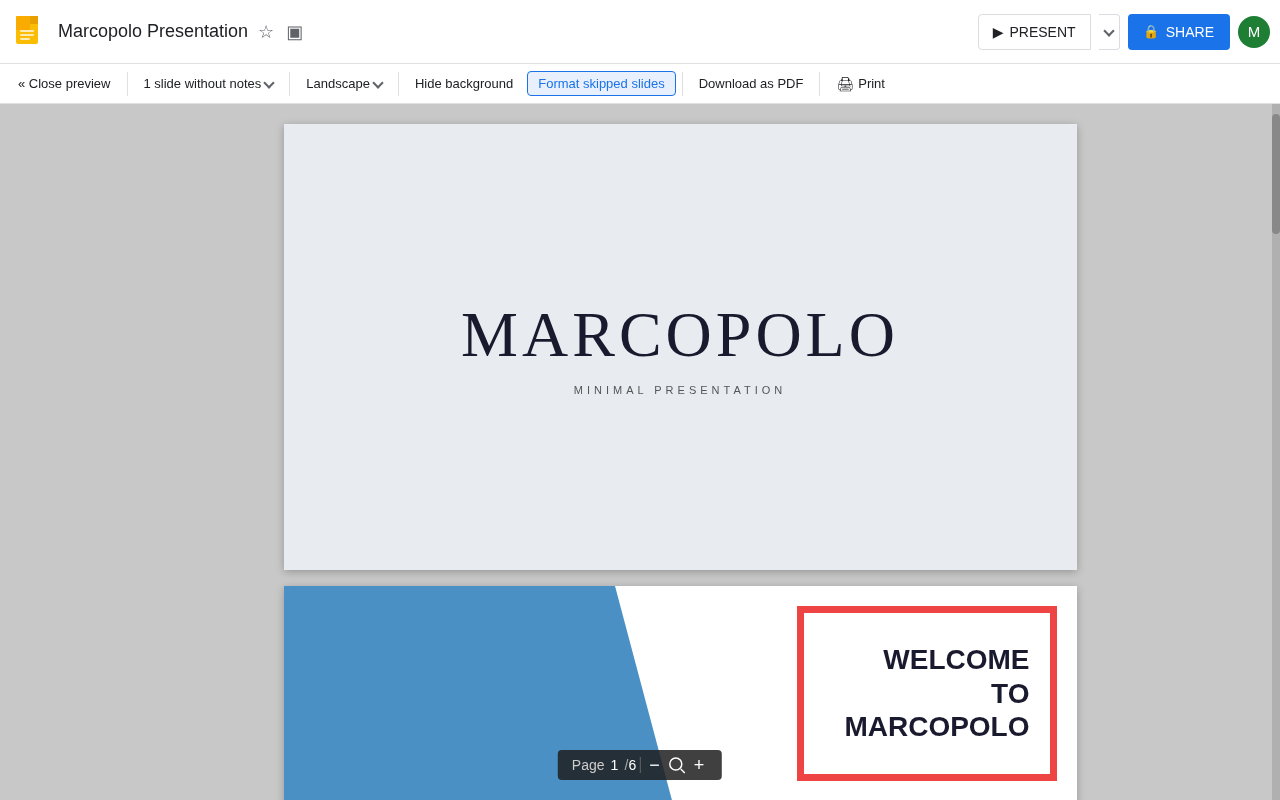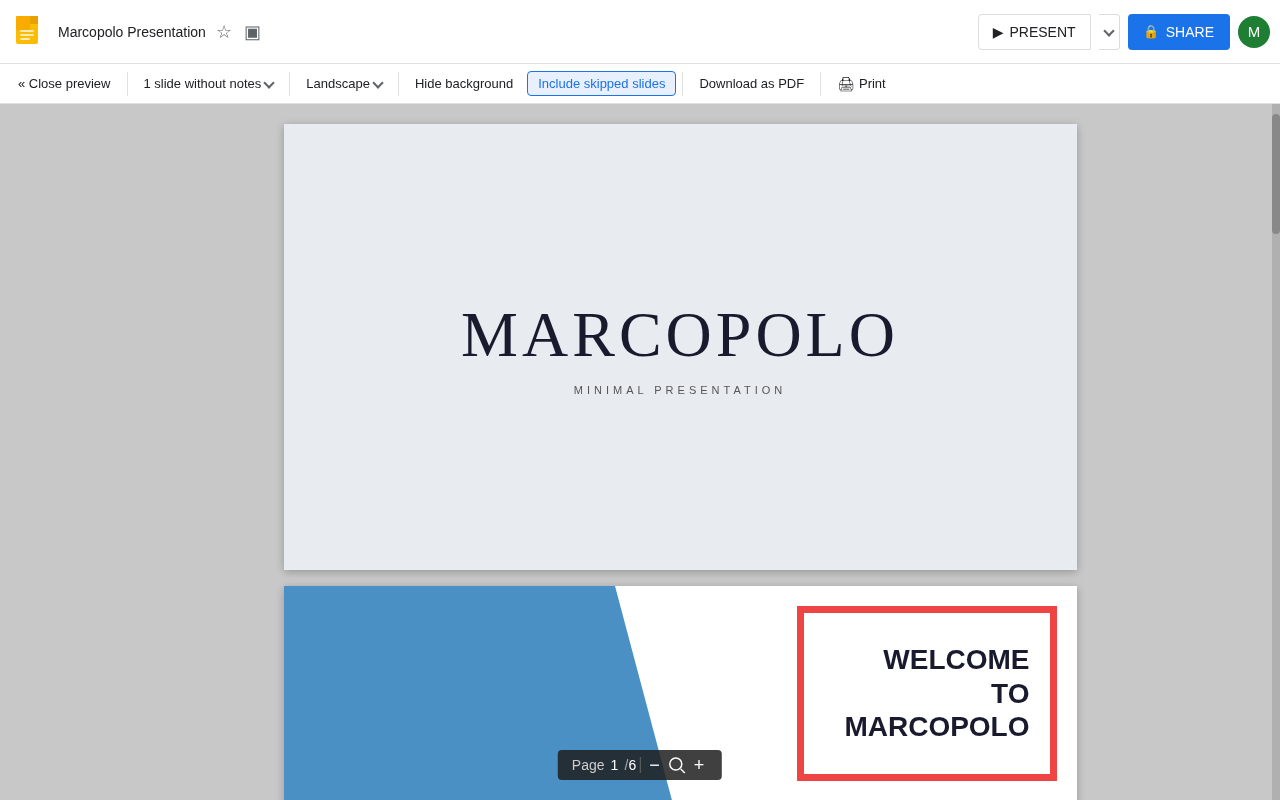--- a/index.html
+++ b/index.html
@@ -18,21 +18,21 @@
       display: flex;
       flex-direction: column;
       flex: 1;
     }
     #title-row {
       display: flex;
       align-items: center;
       gap: 8px;
     }
     #doc-title {
-      font-size: 14px;
+      font-size: 18px;
       color: #202124;
       font-weight: 500;
     }
     .icon-btn {
       background: none;
       border: none;
       cursor: pointer;
       padding: 2px;
       display: flex;
       align-items: center;
@@ -386,21 +386,21 @@
     <span>1 slide without notes</span>
     <span class="chevron"></span>
   </button>
   <div class="toolbar-divider"></div>
   <button class="toolbar-btn">
     <span>Landscape</span>
     <span class="chevron"></span>
   </button>
   <div class="toolbar-divider"></div>
   <button class="toolbar-btn">Hide background</button>
-  <button class="toolbar-btn active">Include skipped slides</button>
+  <button class="toolbar-btn active">Format skipped slides</button>
   <div class="toolbar-divider"></div>
   <button class="toolbar-btn">Download as PDF</button>
   <div class="toolbar-divider"></div>
   <button class="toolbar-btn">
     <span style="font-size:14px;">🖨</span>
     <span>Print</span>
   </button>
 </div>
 
 <div id="main">

